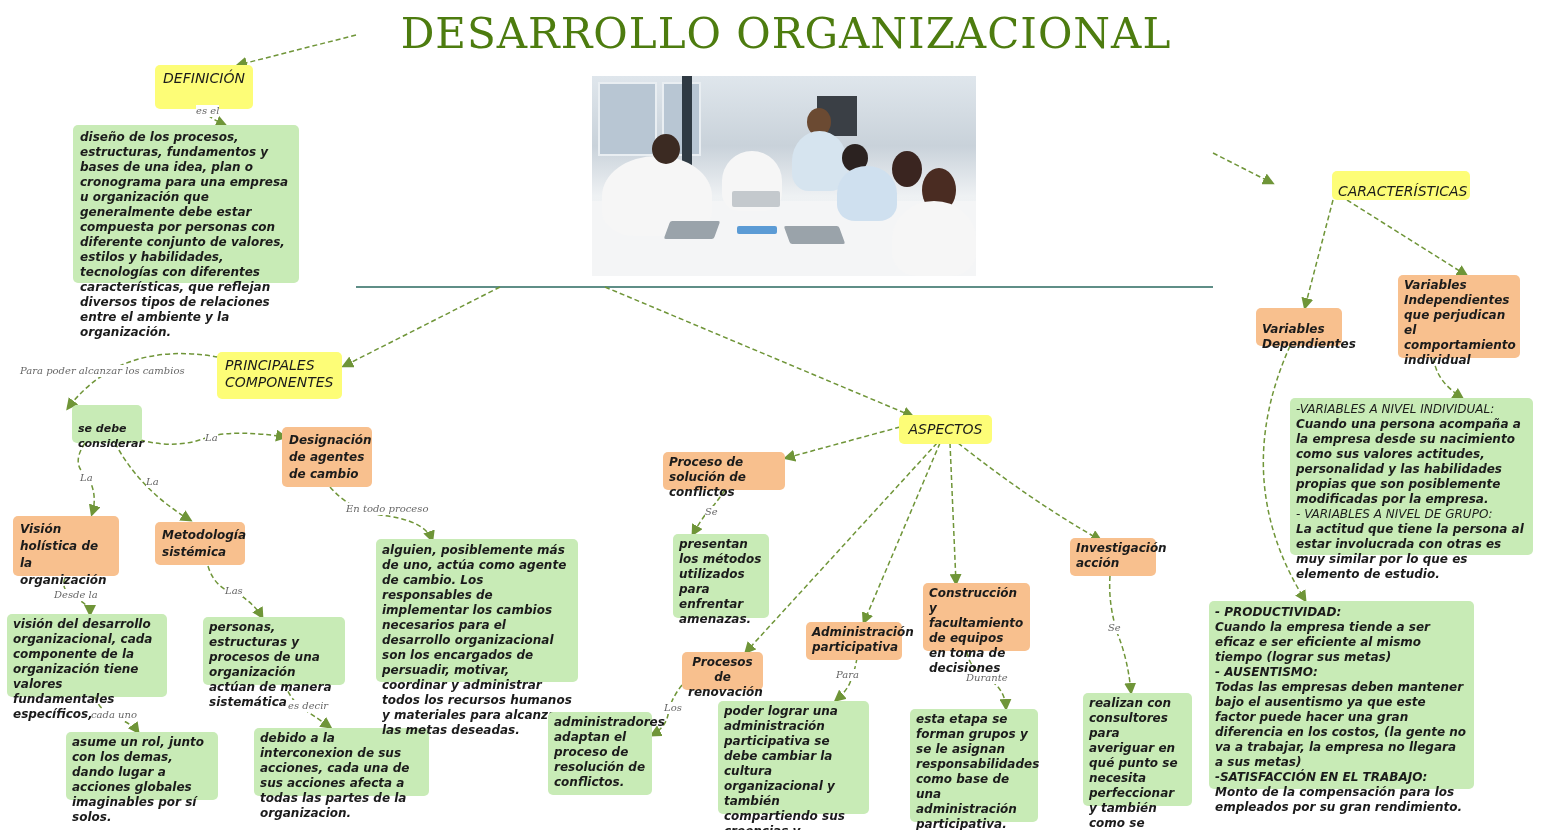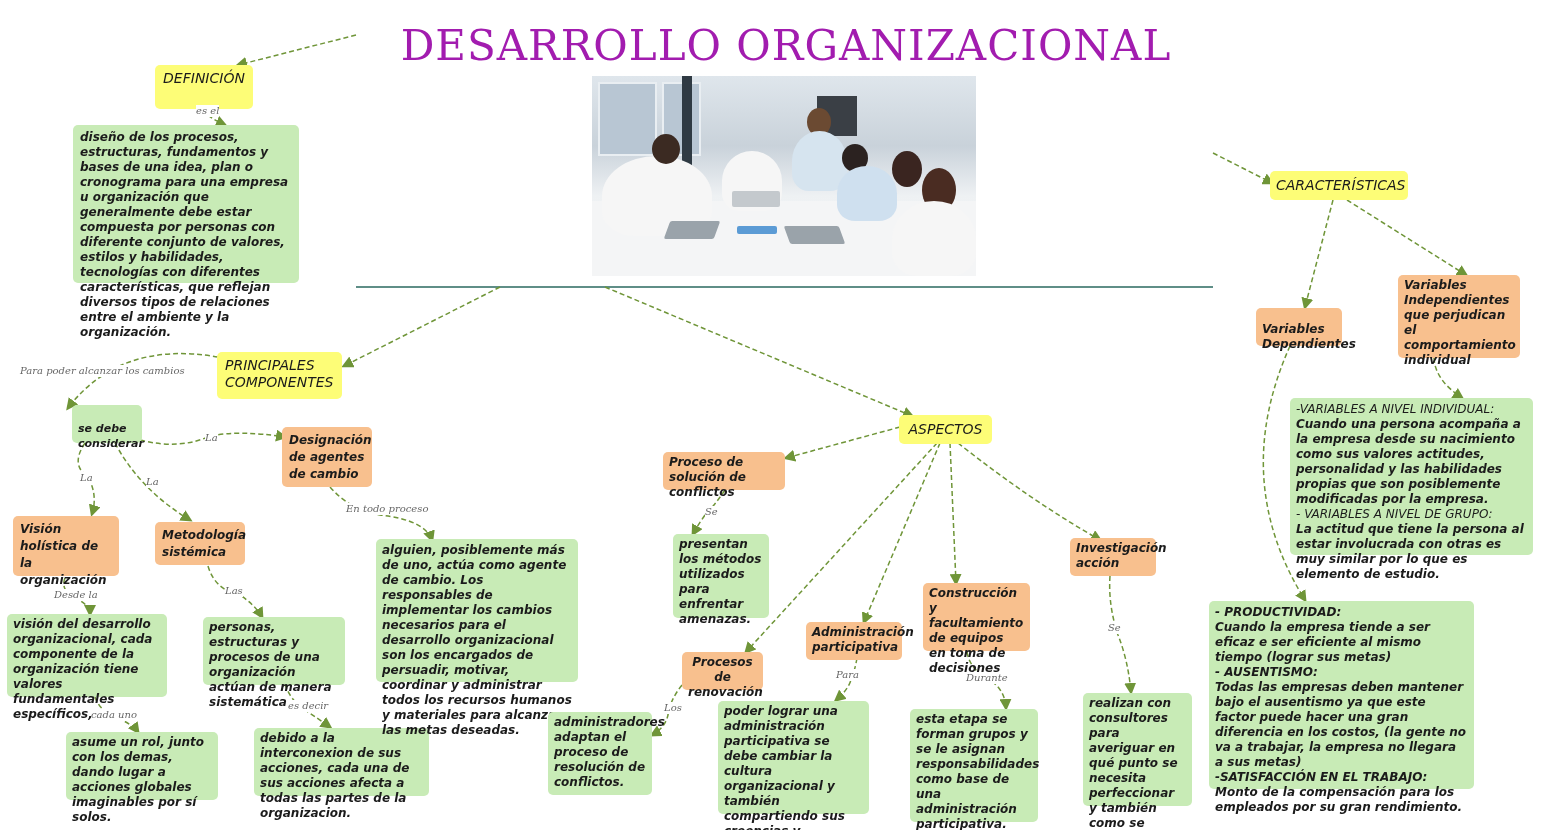--- a/index.html
+++ b/index.html
@@ -1,19 +1,19 @@
 <!DOCTYPE html>
 <html><head>
 <meta charset="utf-8">
 <style>
   html, body { margin:0; padding:0; background:#ffffff; }
   body { width:1541px; height:830px; position:relative; overflow:hidden;
          font-family:"DejaVu Sans", sans-serif; }
-  .title { position:absolute; left:386px; top:18px; width:800px; text-align:center;
-           font-family:"DejaVu Serif", serif; font-size:42px; color:#a21caf;
+  .title { position:absolute; left:386px; top:6px; width:800px; text-align:center;
+           font-family:"DejaVu Serif", serif; font-size:42px; color:#4d7c0f;
            letter-spacing:1px; line-height:56px; white-space:nowrap; }
   .photo { position:absolute; left:592px; top:76px; width:384px; height:200px; overflow:hidden;
            background:linear-gradient(180deg,#dfe6ec 0%,#c9d2da 35%,#eef1f3 60%,#f7f8f9 100%); }
   .photo .win { position:absolute; top:6px; height:70px; background:#b8c6d3; border:2px solid #e9eef2; }
   .photo .pillar { position:absolute; top:0; height:110px; background:#2f3a43; }
   .photo .table { position:absolute; left:0; top:125px; width:384px; height:75px; background:#f4f5f6; }
   .photo .person { position:absolute; border-radius:50% 50% 30% 30%; background:#f6f6f6; }
   .photo .head { position:absolute; border-radius:50%; }
   .photo .laptop { position:absolute; background:#9aa3aa; border-radius:2px; }
   .hr { position:absolute; left:356px; top:286px; width:857px; height:2px; background:#5f8e87; }
@@ -140,21 +140,21 @@
 <div class="node green n-sm" style="left:718px;top:701px;width:151px;height:113px;padding:3px 6px;">poder lograr una administración participativa se debe cambiar la cultura organizacional y también compartiendo sus creencias y actividades.</div>
 
 <div class="node orange n-sm" style="left:923px;top:583px;width:107px;height:68px;padding:3px 6px;">Construcción y facultamiento de equipos en toma de decisiones</div>
 <div class="lbl" style="left:966px;top:672px;">Durante</div>
 <div class="node green n-sm" style="left:910px;top:709px;width:128px;height:113px;padding:3px 6px;">esta etapa se forman grupos y se le asignan responsabilidades como base de una administración participativa.</div>
 
 <div class="node orange n-sm" style="left:1070px;top:538px;width:86px;height:38px;padding:3px 6px;">Investigación acción</div>
 <div class="lbl" style="left:1108px;top:622px;">Se</div>
 <div class="node green n-sm" style="left:1083px;top:693px;width:109px;height:113px;padding:3px 6px;">realizan con consultores para averiguar en qué punto se necesita perfeccionar y también como se puede ayudar.</div>
 
-<div class="node yellow n-lg" style="left:1270px;top:171px;width:138px;height:29px;text-align:center;padding-top:6px;">CARACTERÍSTICAS</div>
+<div class="node yellow n-lg" style="left:1332px;top:171px;width:138px;height:29px;text-align:center;padding-top:12px;">CARACTERÍSTICAS</div>
 
 <div class="node orange n-sm" style="left:1256px;top:308px;width:86px;height:38px;padding:14px 6px;">Variables Dependientes</div>
 <div class="node orange n-sm" style="left:1398px;top:275px;width:122px;height:83px;padding:3px 6px;">Variables Independientes que perjudican el comportamiento individual</div>
 
 <div class="node green n-sm" style="left:1290px;top:398px;width:243px;height:157px;padding:4px 6px;">
   <div style="font-weight:normal;">-VARIABLES A NIVEL INDIVIDUAL:</div>
   <div>Cuando una persona acompaña a la empresa desde su nacimiento como sus valores actitudes, personalidad y las habilidades propias que son posiblemente modificadas por la empresa.</div>
   <div style="font-weight:normal;">- VARIABLES A NIVEL DE GRUPO:</div>
   <div>La actitud que tiene la persona al estar involucrada con otras es muy similar por lo que es elemento de estudio.</div>
 </div>

